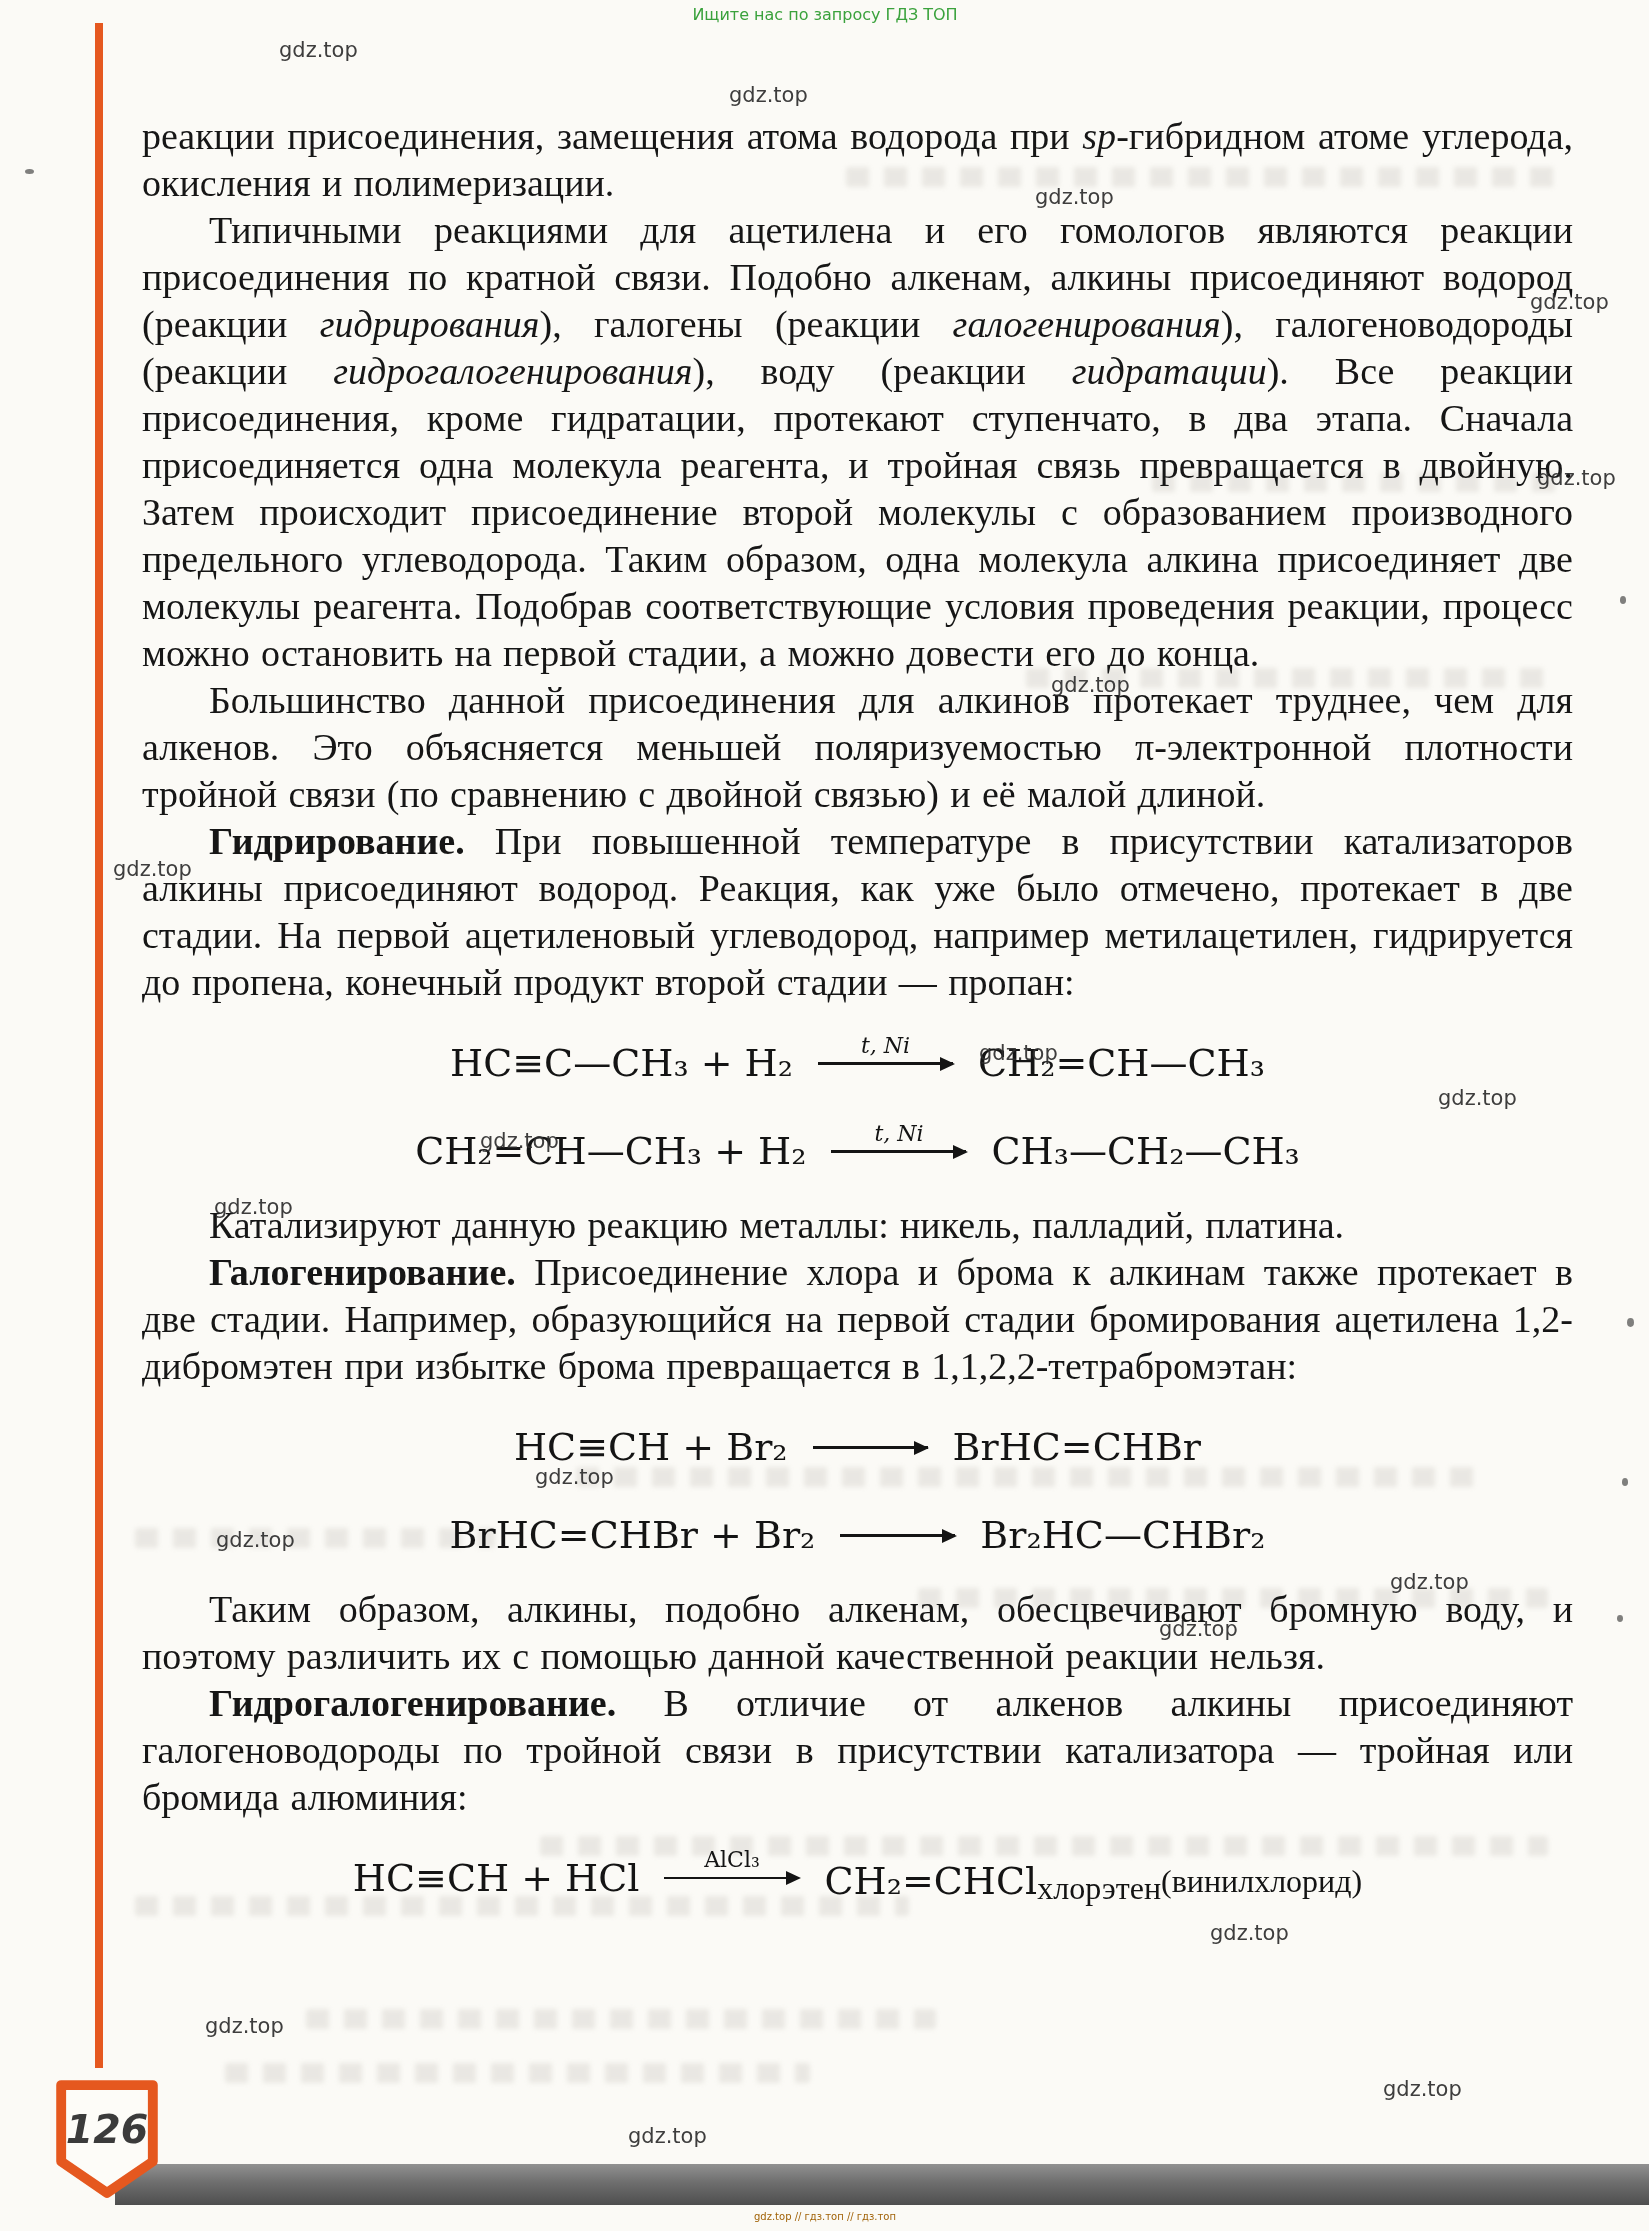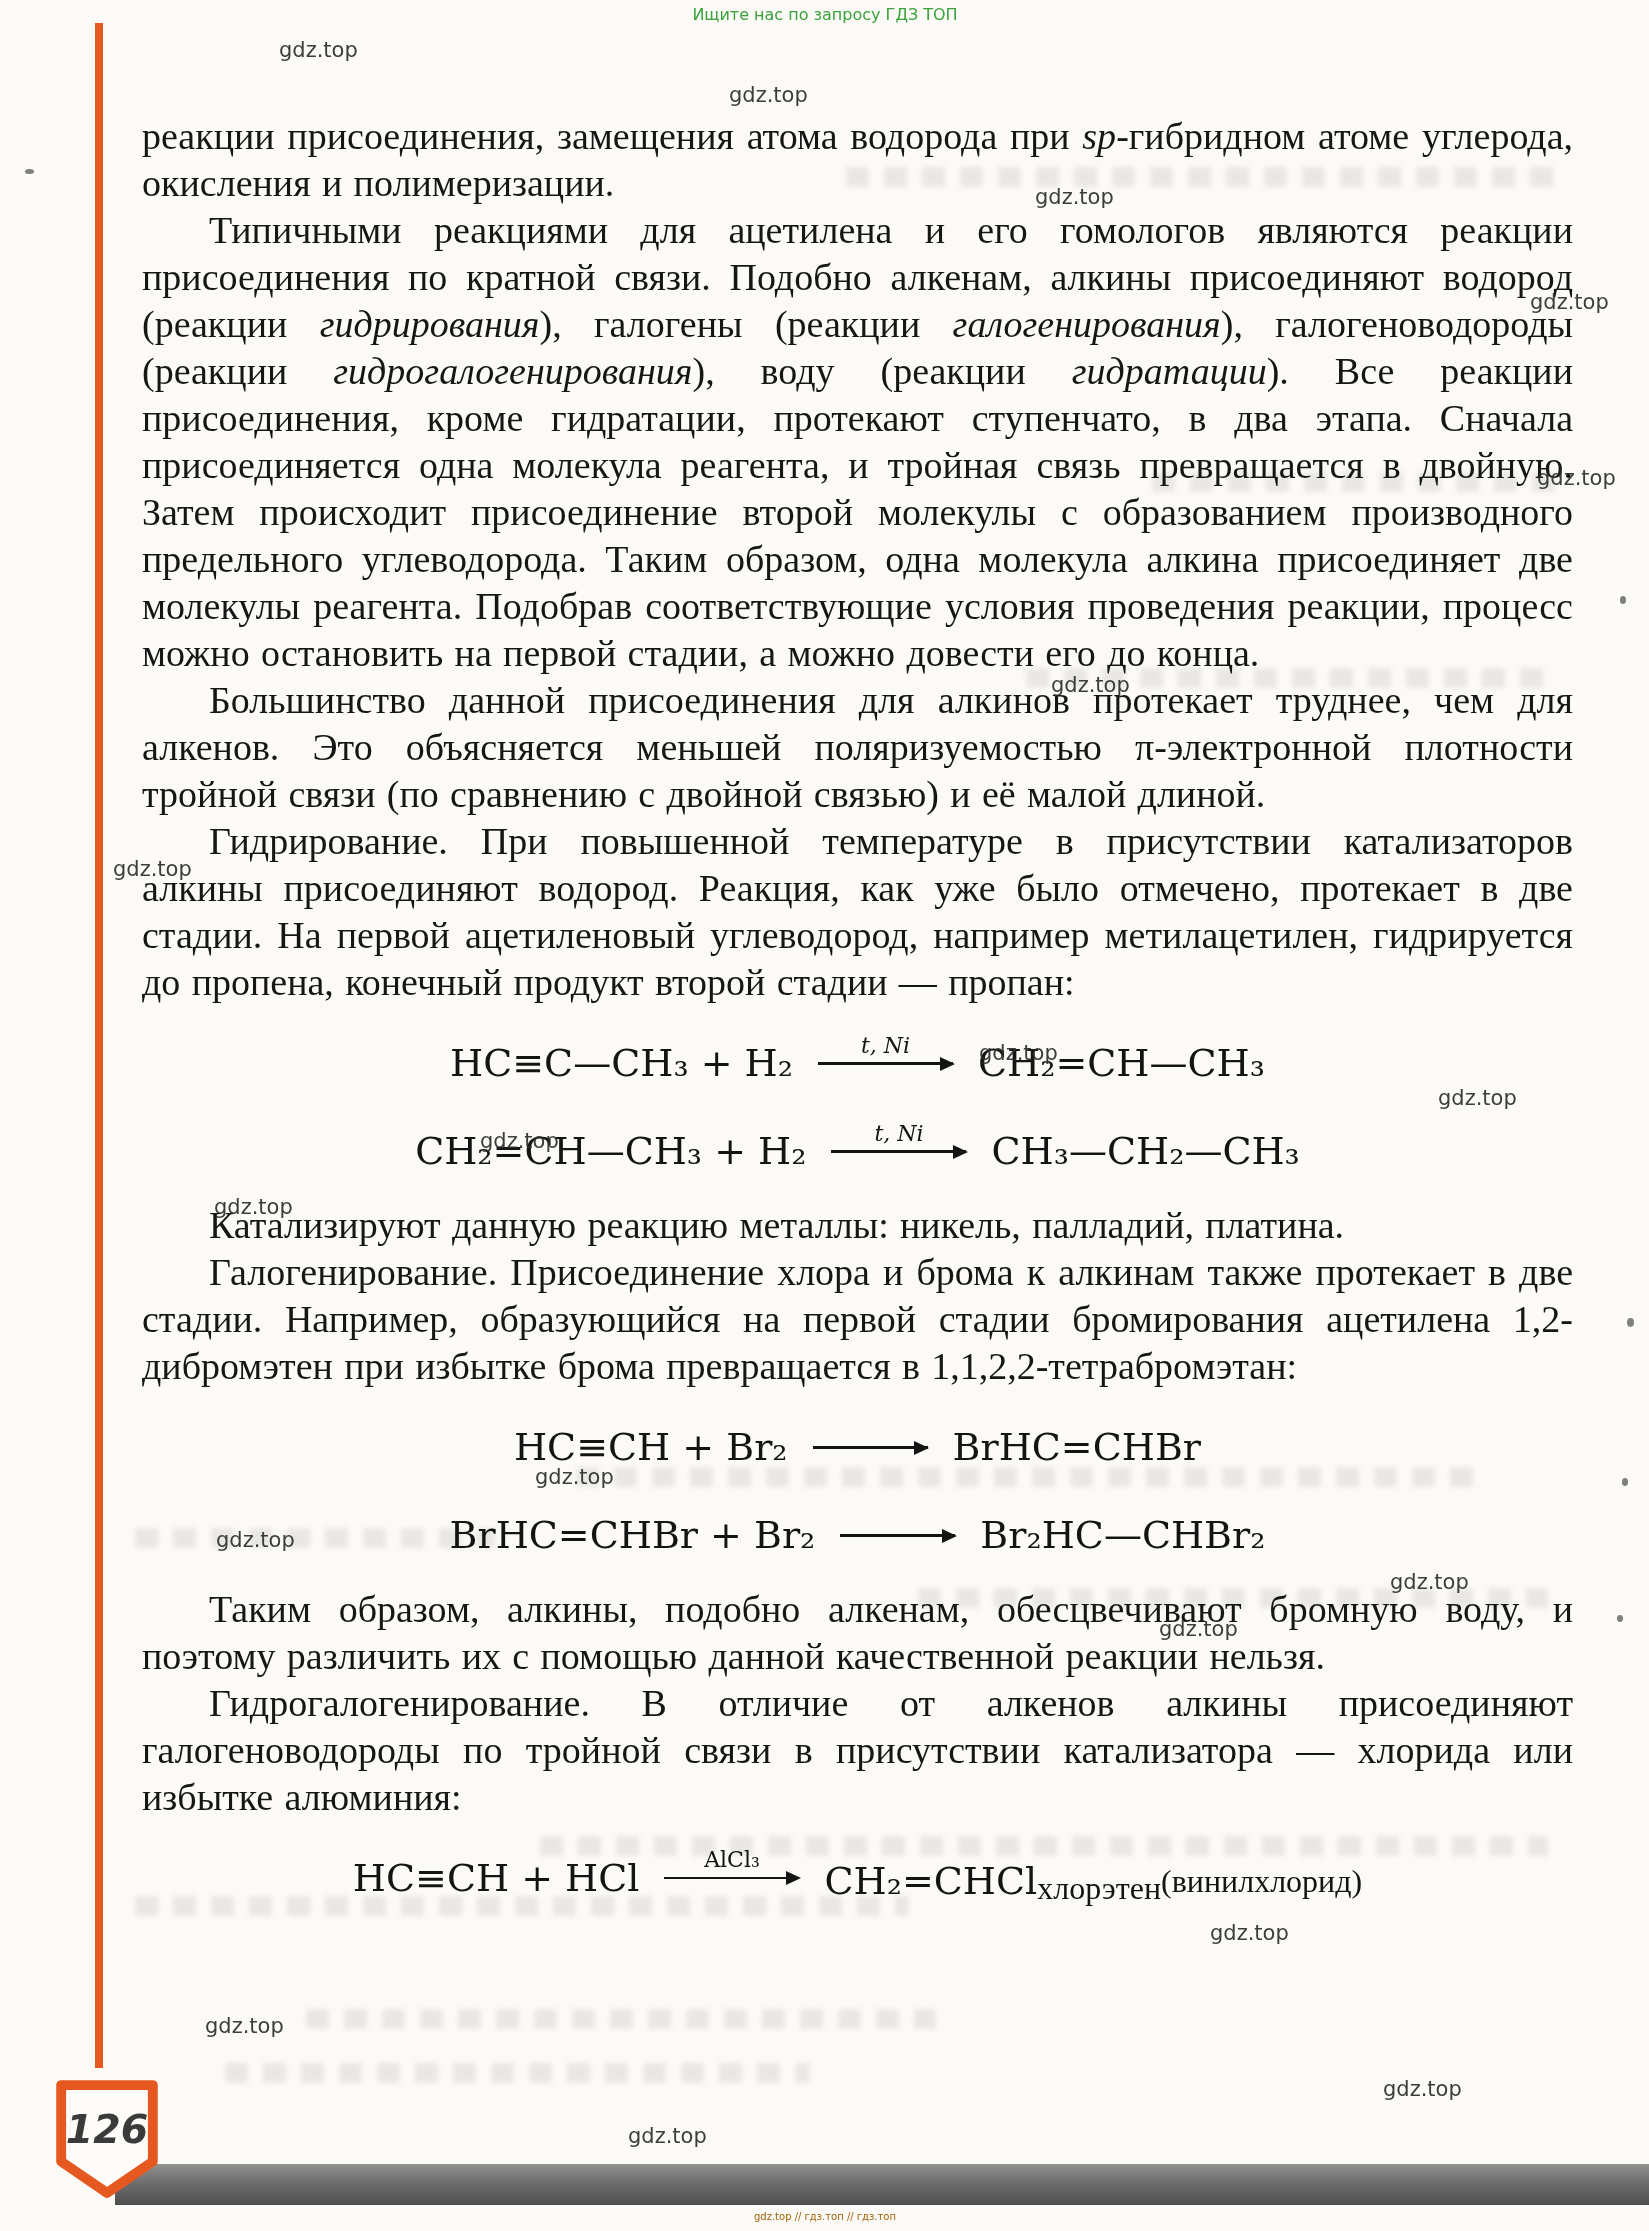--- a/index.html
+++ b/index.html
@@ -40,21 +40,21 @@
   
   .text-col{
     position:absolute;left:142px;top:113px;width:1431px;z-index:3;
     color:#161616;
   }
   .para{
     margin:0;text-align:justify;font-size:38px;line-height:47px;
     word-spacing:1.8px;
   }
   .para.ind{text-indent:67px;}
-  .para .b{font-weight:normal;}
+  .para .b{font-weight:bold;}
   .para .i{font-style:italic;}
 
   
   .eq-block{margin:34px 0 27px;}
   .eq-line{
     display:flex;justify-content:center;align-items:center;
     font-family:"DejaVu Serif", serif;font-size:38px;line-height:47px;color:#141414;
   }
   .eq-line + .eq-line{margin-top:41px;}
   .eq-line.topline{align-items:flex-start;}
@@ -175,21 +175,21 @@
         </div>
         <div class="eq-line">
           <span class="formula">BrHC=CHBr + Br₂</span>
           <span class="shaftwrap">
             <span class="shaft plain"></span>
           </span>
           <span class="formula">Br₂HC—CHBr₂</span>
         </div>
       </div>
       <p class="para ind"><span>Таким образом, алкины, подобно алкенам, обесцвечивают бромную воду, и поэтому различить их с помощью данной качественной реакции нельзя.</span></p>
-      <p class="para ind"><span class="b">Гидрогалогенирование.</span><span> В отличие от алкенов алкины присоединяют галогеноводороды по тройной связи в присутствии катализатора — хлорида или избытке алюминия:</span></p>
+      <p class="para ind"><span class="b">Гидрогалогенирование.</span><span> В отличие от алкенов алкины присоединяют галогеноводороды по тройной связи в присутствии катализатора — тройная или бромида алюминия:</span></p>
       <div class="eq-block">
         <div class="eq-line topline">
           <span class="formula">HC≡CH + HCl</span>
           <span class="shaftwrap pad">
             <span class="shaft">
               <span class="lbl">AlCl₃</span>
             </span>
           </span>
           <span class="rcol">
             <span class="formula">CH₂=CHCl</span>

